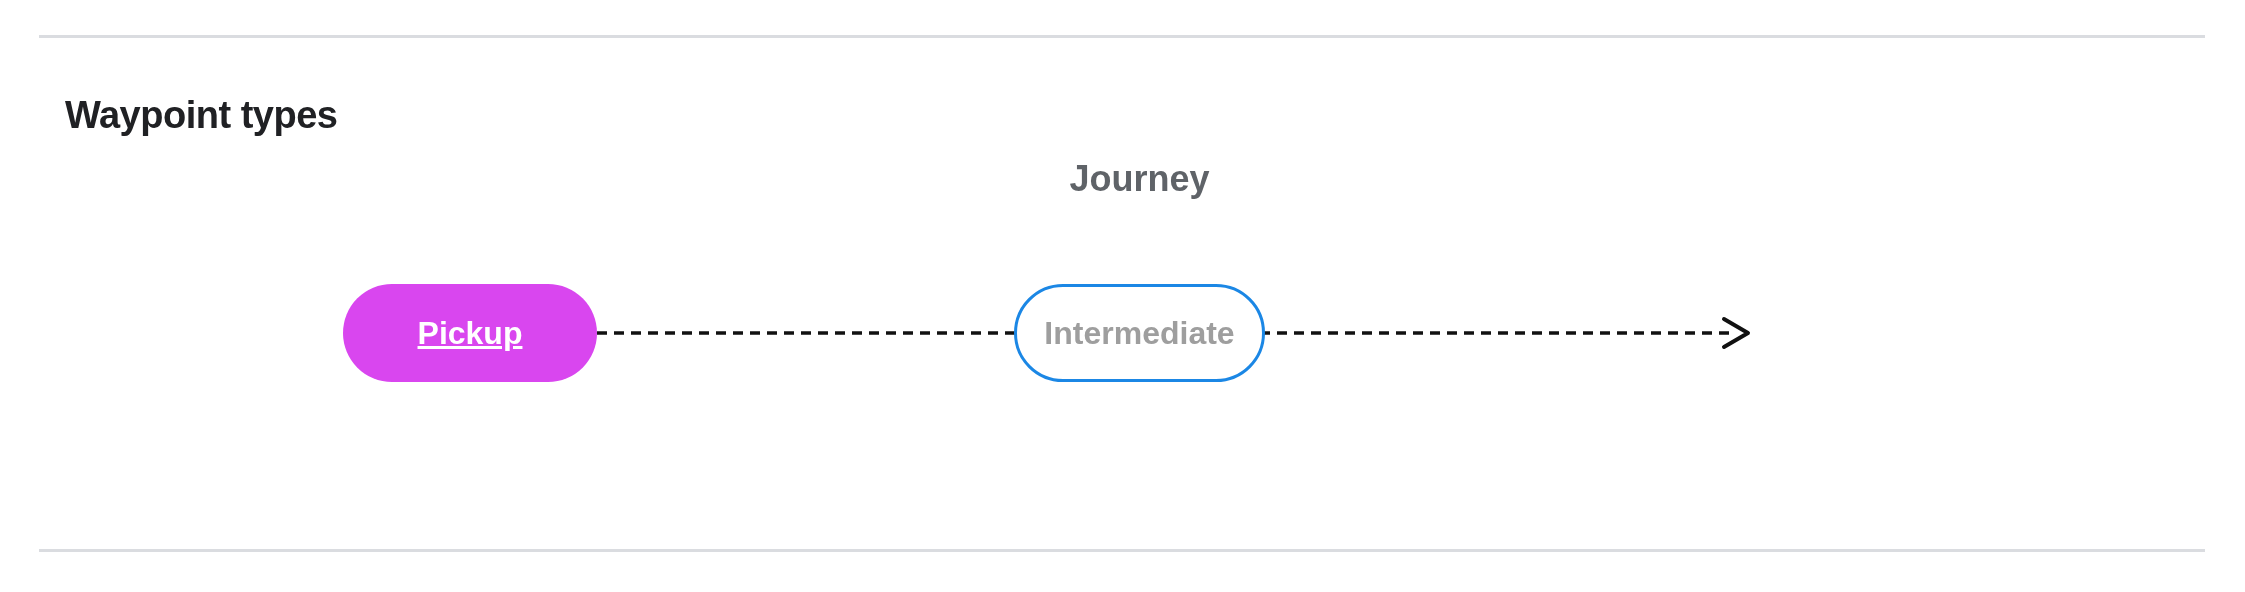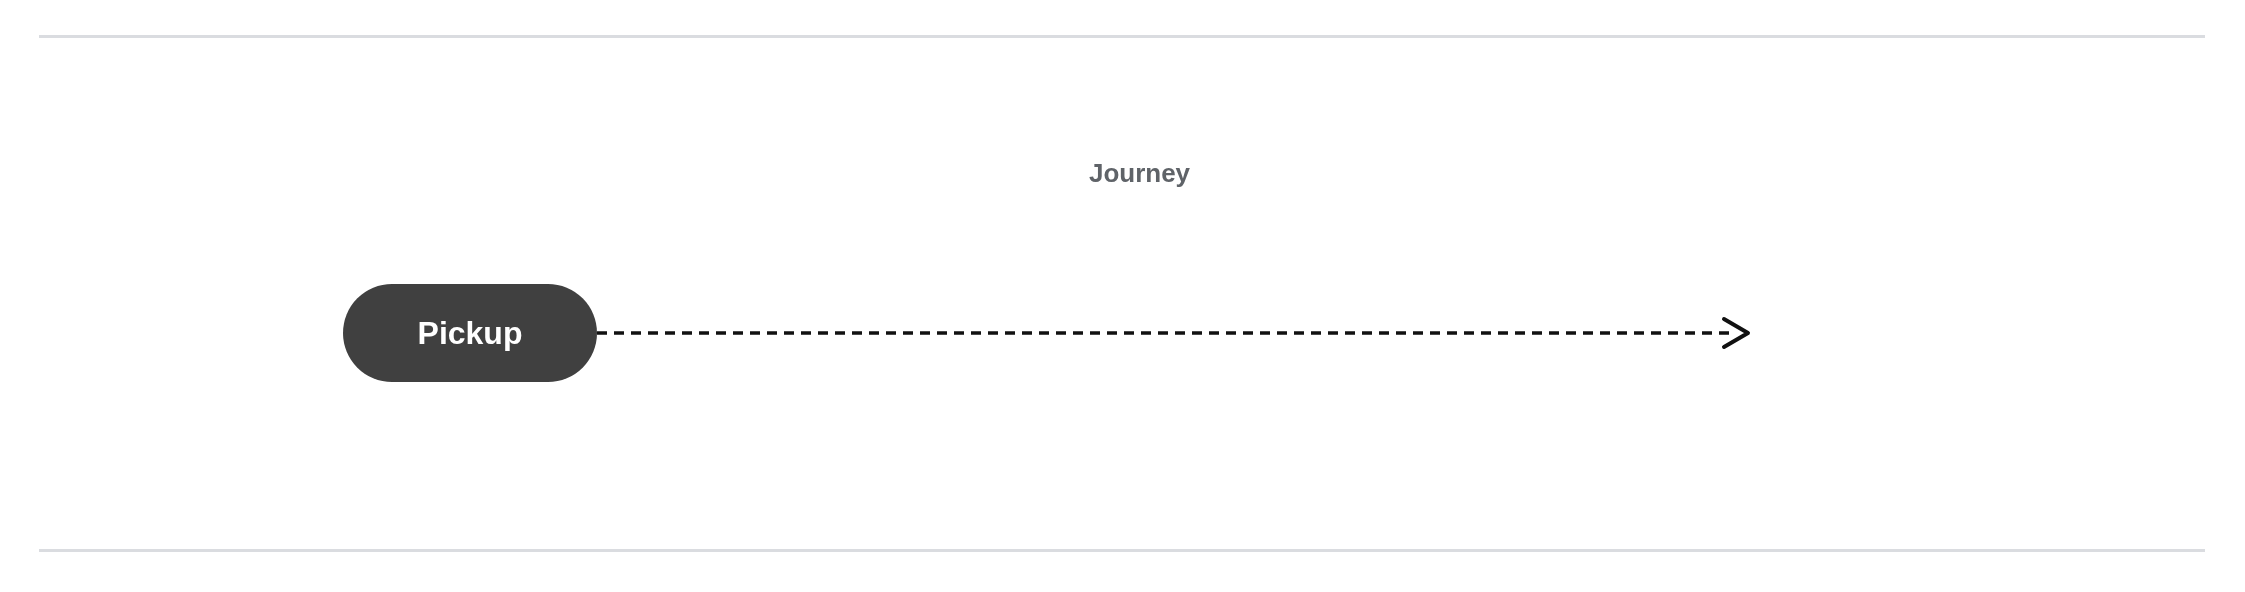--- a/index.html
+++ b/index.html
@@ -35,21 +35,21 @@
     color: #202124;
     white-space: nowrap;
   }
 
   .journey-label {
     position: absolute;
     left: 1014px;
     top: 158px;
     width: 251px;
     text-align: center;
-    font-size: 26px;
+    font-size: 36px;
     font-weight: 700;
     color: #5f6368;
     white-space: nowrap;
   }
 
   .connector-svg {
     position: absolute;
     left: 0;
     top: 0;
     width: 2245px;
@@ -63,48 +63,53 @@
     border-radius: 49px;
     display: flex;
     align-items: center;
     justify-content: center;
     font-size: 32px;
     font-weight: 700;
     box-sizing: border-box;
     white-space: nowrap;
   }
   .pill.filled {
-    background: #404040;
+    background: #d946ef;
     color: #ffffff;
+    text-decoration: underline;
   }
   .pill.outlined {
     background: #ffffff;
     border: 3.5px solid #1b87e5;
     color: #9e9e9e;
   }
   .pill.pickup   { left: 343px;  width: 254px; }
   .pill.middle   { left: 1014px; width: 251px; }
   .pill.dropoff  { left: 1750px; width: 250px; }
 </style>
 </head>
 <body>
 
 <div class="canvas">
 
   <div class="hairline top"></div>
 
+  <h2 class="section-title">Waypoint types</h2>
 
   <div class="journey-label">Journey</div>
 
   <svg class="connector-svg" viewBox="0 0 2245 592" xmlns="http://www.w3.org/2000/svg" aria-hidden="true">
     <line x1="597" y1="333" x2="1736" y2="333" stroke="#111111" stroke-width="3.5" stroke-dasharray="10 7"></line>
     <path d="M1724 319 L1748 333 L1724 347" fill="none" stroke="#111111" stroke-width="4" stroke-linecap="round" stroke-linejoin="round"></path>
   </svg>
 
   <div class="pill filled pickup">
     <span>Pickup</span>
   </div>
 
+  <div class="pill outlined middle">
+    <span>Intermediate</span>
+  </div>
 
 
   <div class="hairline bottom"></div>
 
 </div>
 
 </body></html>

